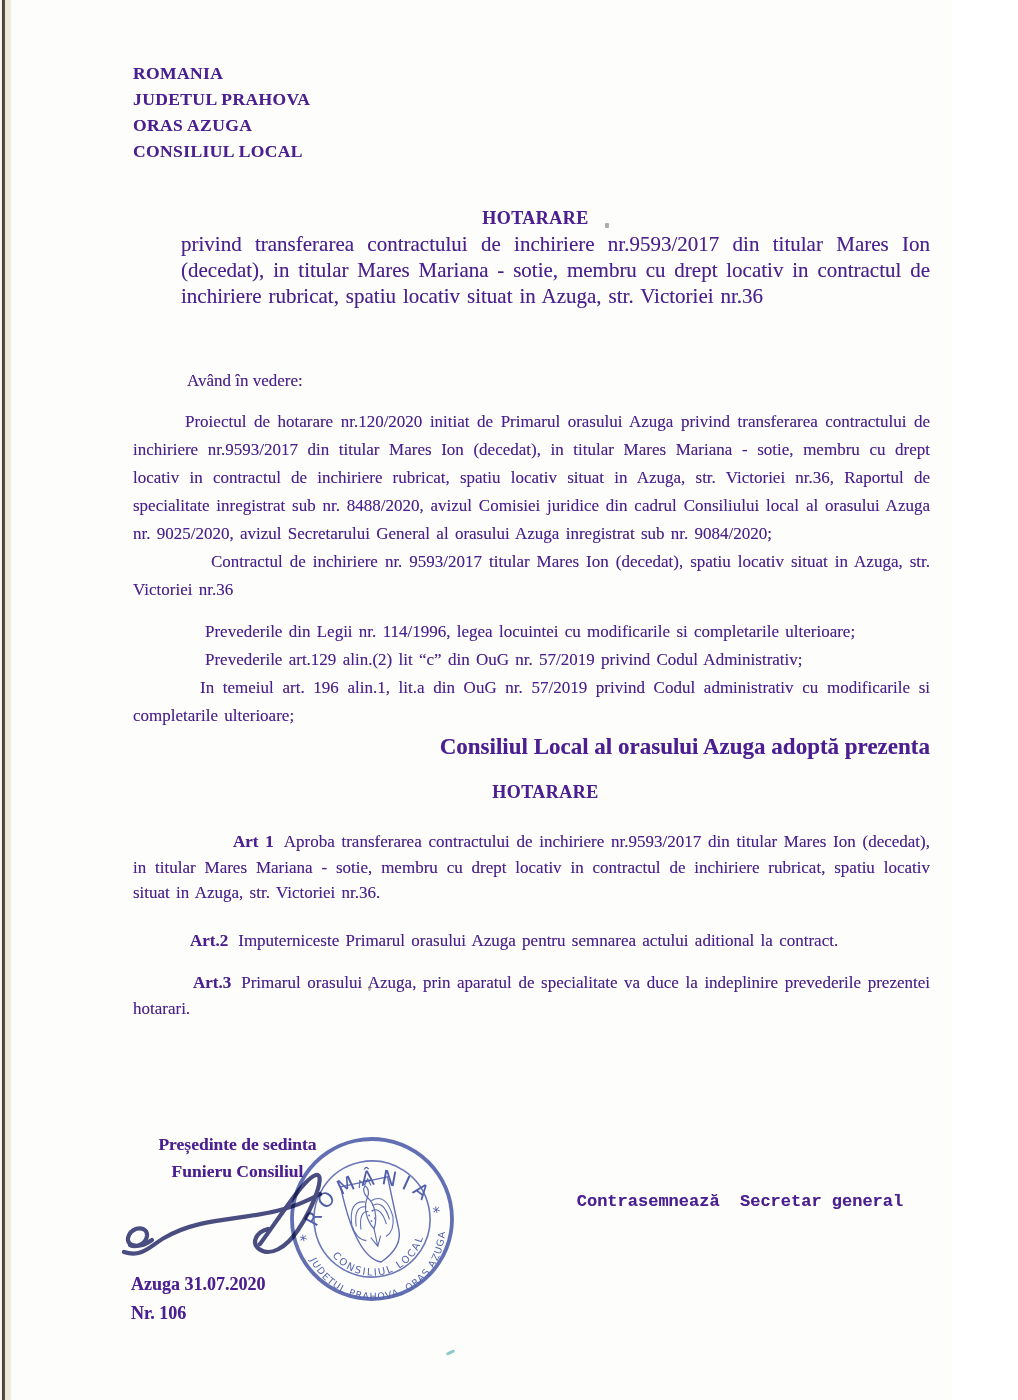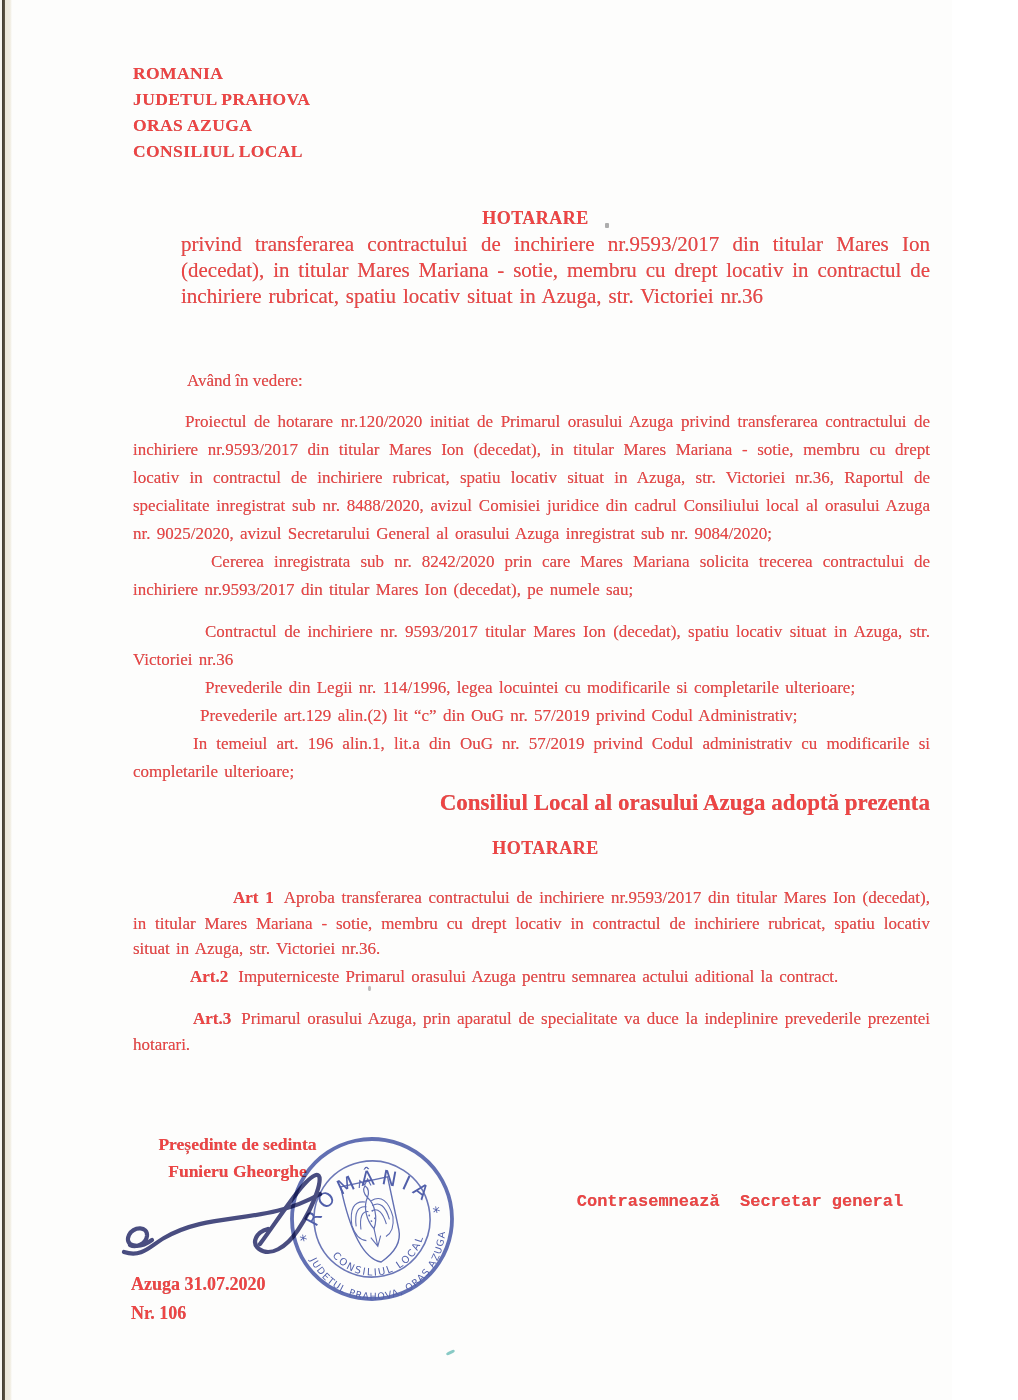--- a/index.html
+++ b/index.html
@@ -2,21 +2,21 @@
 <html lang="ro"><head>
 <meta charset="utf-8">
 <style>
   html,body{margin:0;padding:0;background:#ffffff;}
   .page{
     position:relative;
     width:952px;height:1400px;
     background:#fdfdfc;
     overflow:hidden;
     font-family:"Liberation Serif","DejaVu Serif",serif;
-    color:#ef4444;
+    color:#4c1d95;
   }
   .edge-left{
     position:absolute;left:0;top:0;width:12px;height:100%;
     background:linear-gradient(90deg,#f7f5ee 0px,#f7f5ee 2px,#474033 2.5px,#5a5241 4.5px,#ece7d9 5.5px,#efebdf 10px,#fdfdfc 12px);
   }
   .content{
     position:absolute;left:0;top:0;width:1018px;
     padding:60px 88px 0 133px;box-sizing:border-box;
     text-shadow:0 0 .5px rgba(50,48,45,.45);
   }
@@ -50,21 +50,21 @@
     margin:4px 0 0;text-indent:64px;font-weight:bold;font-size:23px;line-height:26px;text-align:right;
   }
   .decision-title{
     margin-top:19px;text-align:center;transform:translateX(14px);
     font-weight:bold;font-size:18px;letter-spacing:.5px;line-height:26px;
   }
   .articles .article{
     margin:0;text-align:justify;font-size:17px;line-height:25.5px;word-spacing:.12em;
   }
   .articles .article:nth-of-type(1){margin-top:24px;text-indent:100px;}
-  .articles .article:nth-of-type(2){margin-top:2px;text-indent:57px;}
+  .articles .article:nth-of-type(2){margin-top:22px;text-indent:57px;}
   .articles .article:nth-of-type(3){margin-top:17px;text-indent:60px;}
   .art-label{margin-right:10px;}
   
   .president-block{
     position:absolute;left:115px;top:1131px;width:245px;text-align:center;
     font-weight:bold;font-size:17.5px;line-height:27px;
     text-shadow:0 0 .5px rgba(50,48,45,.45);
   }
   .countersign-block{
     position:absolute;left:575px;top:1134px;width:330px;text-align:center;
@@ -114,21 +114,20 @@
     <div class="doc-title"><span>HOTARARE</span><span class="title-mark"></span></div>
 
     <p class="subtitle">privind transferarea contractului de inchiriere nr.9593/2017 din titular Mares Ion (decedat), in titular Mares Mariana - sotie, membru cu drept locativ in contractul de inchiriere rubricat, spatiu locativ situat in Azuga, str. Victoriei nr.36</p>
 
     <p class="having">Având în vedere:</p>
 
     <div class="recitals">
 
         <p class="recital">Proiectul de hotarare nr.120/2020 initiat de Primarul orasului Azuga privind transferarea contractului de inchiriere nr.9593/2017 din titular Mares Ion (decedat), in titular Mares Mariana - sotie, membru cu drept locativ in contractul de inchiriere rubricat, spatiu locativ situat in Azuga, str. Victoriei nr.36,  Raportul de specialitate inregistrat sub nr. 8488/2020, avizul Comisiei juridice din cadrul Consiliului local al orasului Azuga nr. 9025/2020, avizul Secretarului General al orasului Azuga inregistrat sub nr. 9084/2020;</p>
 
-        <p class="recital">Cererea inregistrata sub nr. 8242/2020 prin care Mares Mariana solicita trecerea contractului de inchiriere nr.9593/2017 din titular Mares Ion (decedat), pe numele sau;</p>
 
         <p class="recital">Contractul de inchiriere nr. 9593/2017 titular Mares Ion (decedat), spatiu locativ situat in Azuga, str. Victoriei nr.36</p>
 
         <p class="recital">Prevederile din Legii nr. 114/1996, legea locuintei cu modificarile si completarile ulterioare;</p>
 
         <p class="recital">Prevederile art.129 alin.(2) lit “c” din OuG nr. 57/2019 privind Codul Administrativ;</p>
 
         <p class="recital">In temeiul art. 196 alin.1, lit.a din OuG nr. 57/2019 privind Codul administrativ cu modificarile si completarile ulterioare;</p>
       </div>
 
@@ -142,21 +141,21 @@
 
         <p class="article"><b class="art-label">Art.2</b><span>Imputerniceste Primarul orasului Azuga pentru semnarea actului aditional la contract.</span></p>
 
         <p class="article"><b class="art-label">Art.3</b><span>Primarul orasului Azuga, prin aparatul de specialitate va duce la indeplinire prevederile prezentei hotarari.</span></p>
       </div>
 
   </div>
 
   <div class="president-block">
     <div>Președinte de sedinta</div>
-    <div>Funieru Gheorghe</div>
+    <div>Funieru Consiliul</div>
   </div>
 
   <div class="countersign-block">
     <div>Contrasemnează  Secretar general</div>
   </div>
 
   <svg class="signature" viewBox="0 0 260 110" aria-hidden="true">
     <g stroke="#3a3e78" stroke-width="4.2" fill="none" stroke-linecap="round" opacity="0.92">
       <path d="M 12,94 C 30,100 38,88 52,80 C 100,52 152,68 208,36"></path>
       <path d="M 148,86 C 166,62 192,20 204,17 C 214,15 202,48 186,72 C 174,90 158,99 147,91 C 139,85 144,74 156,71"></path>

